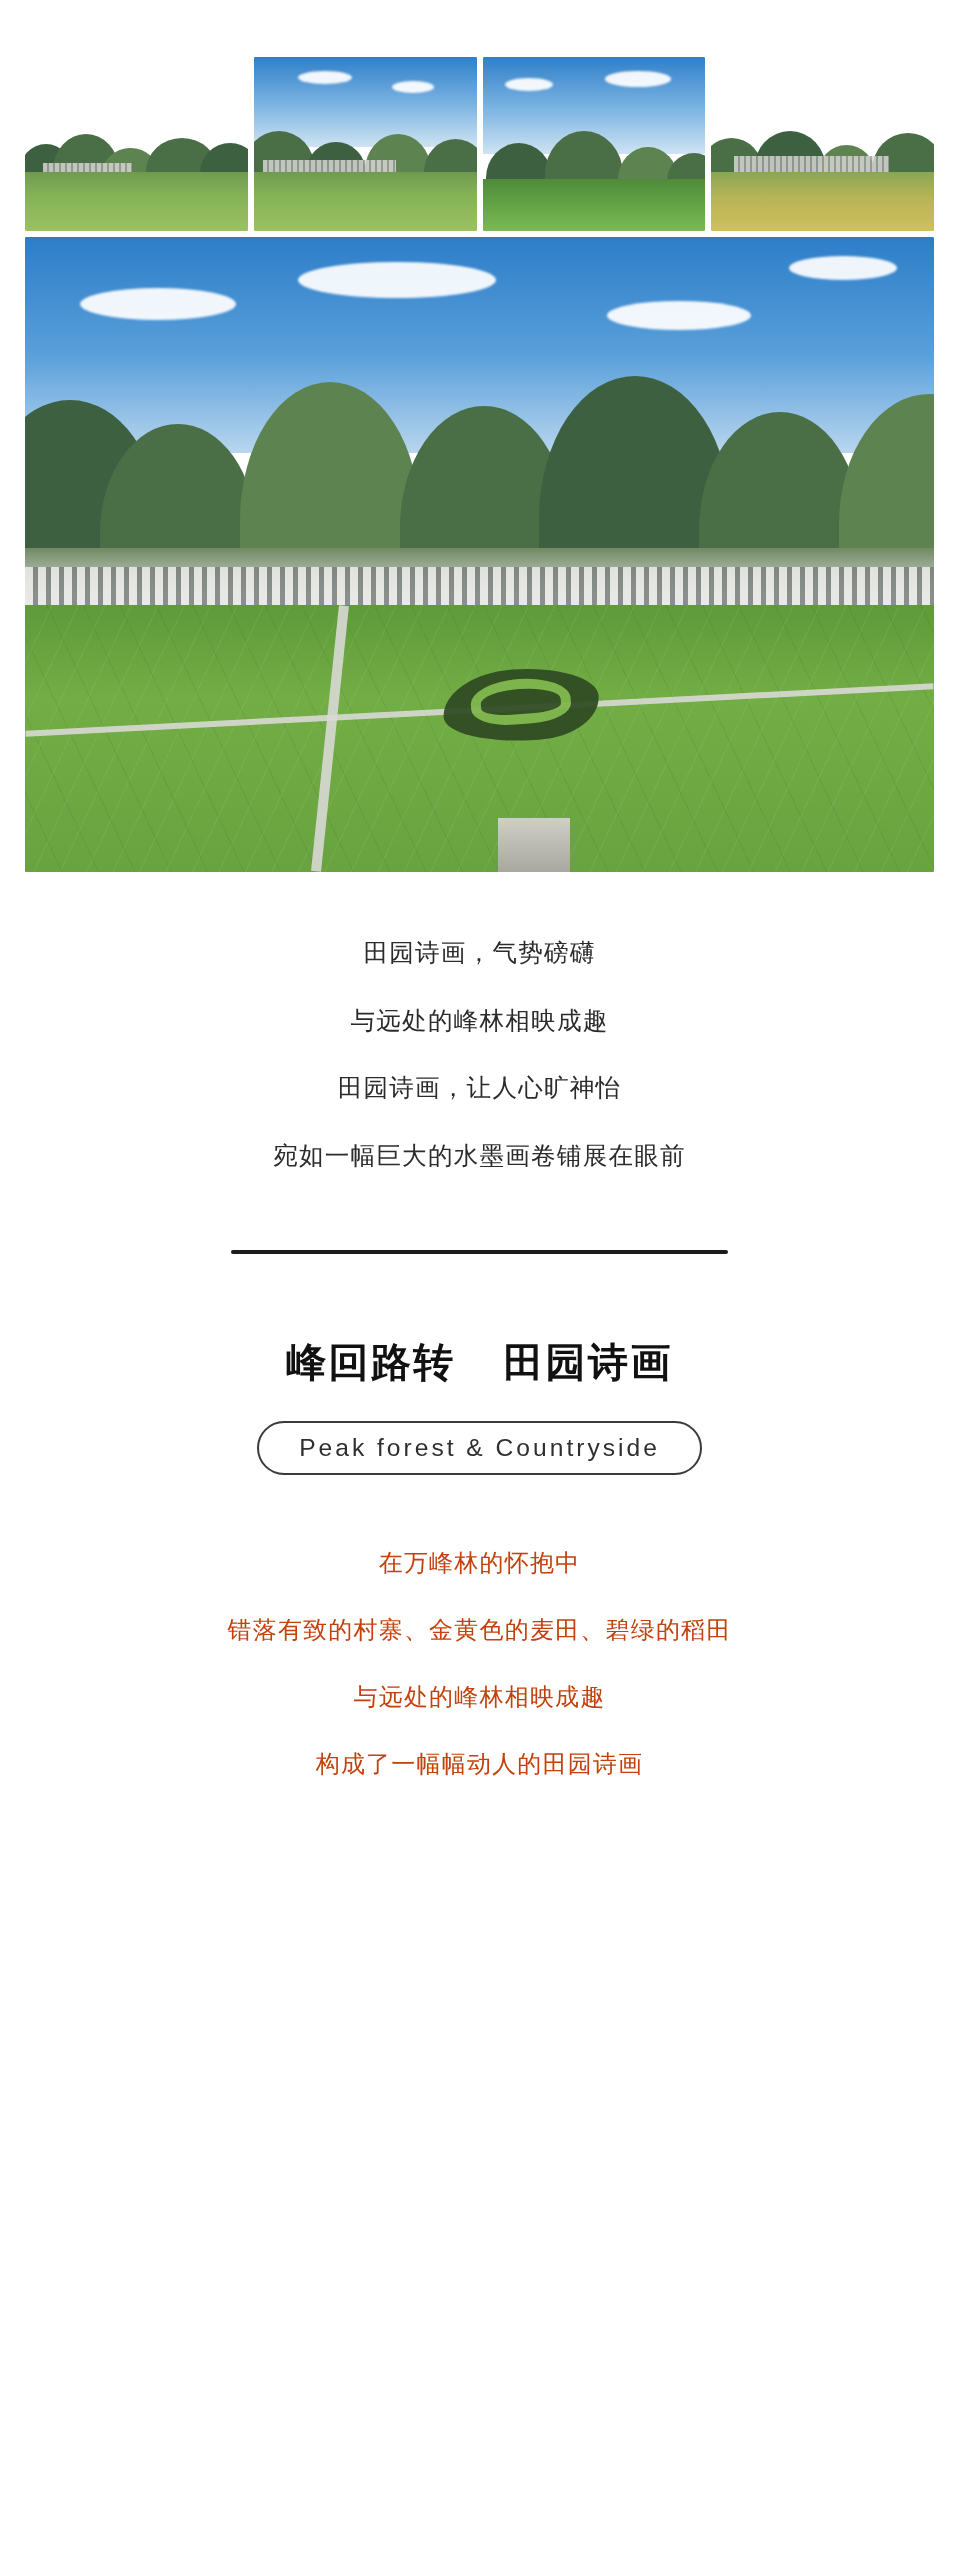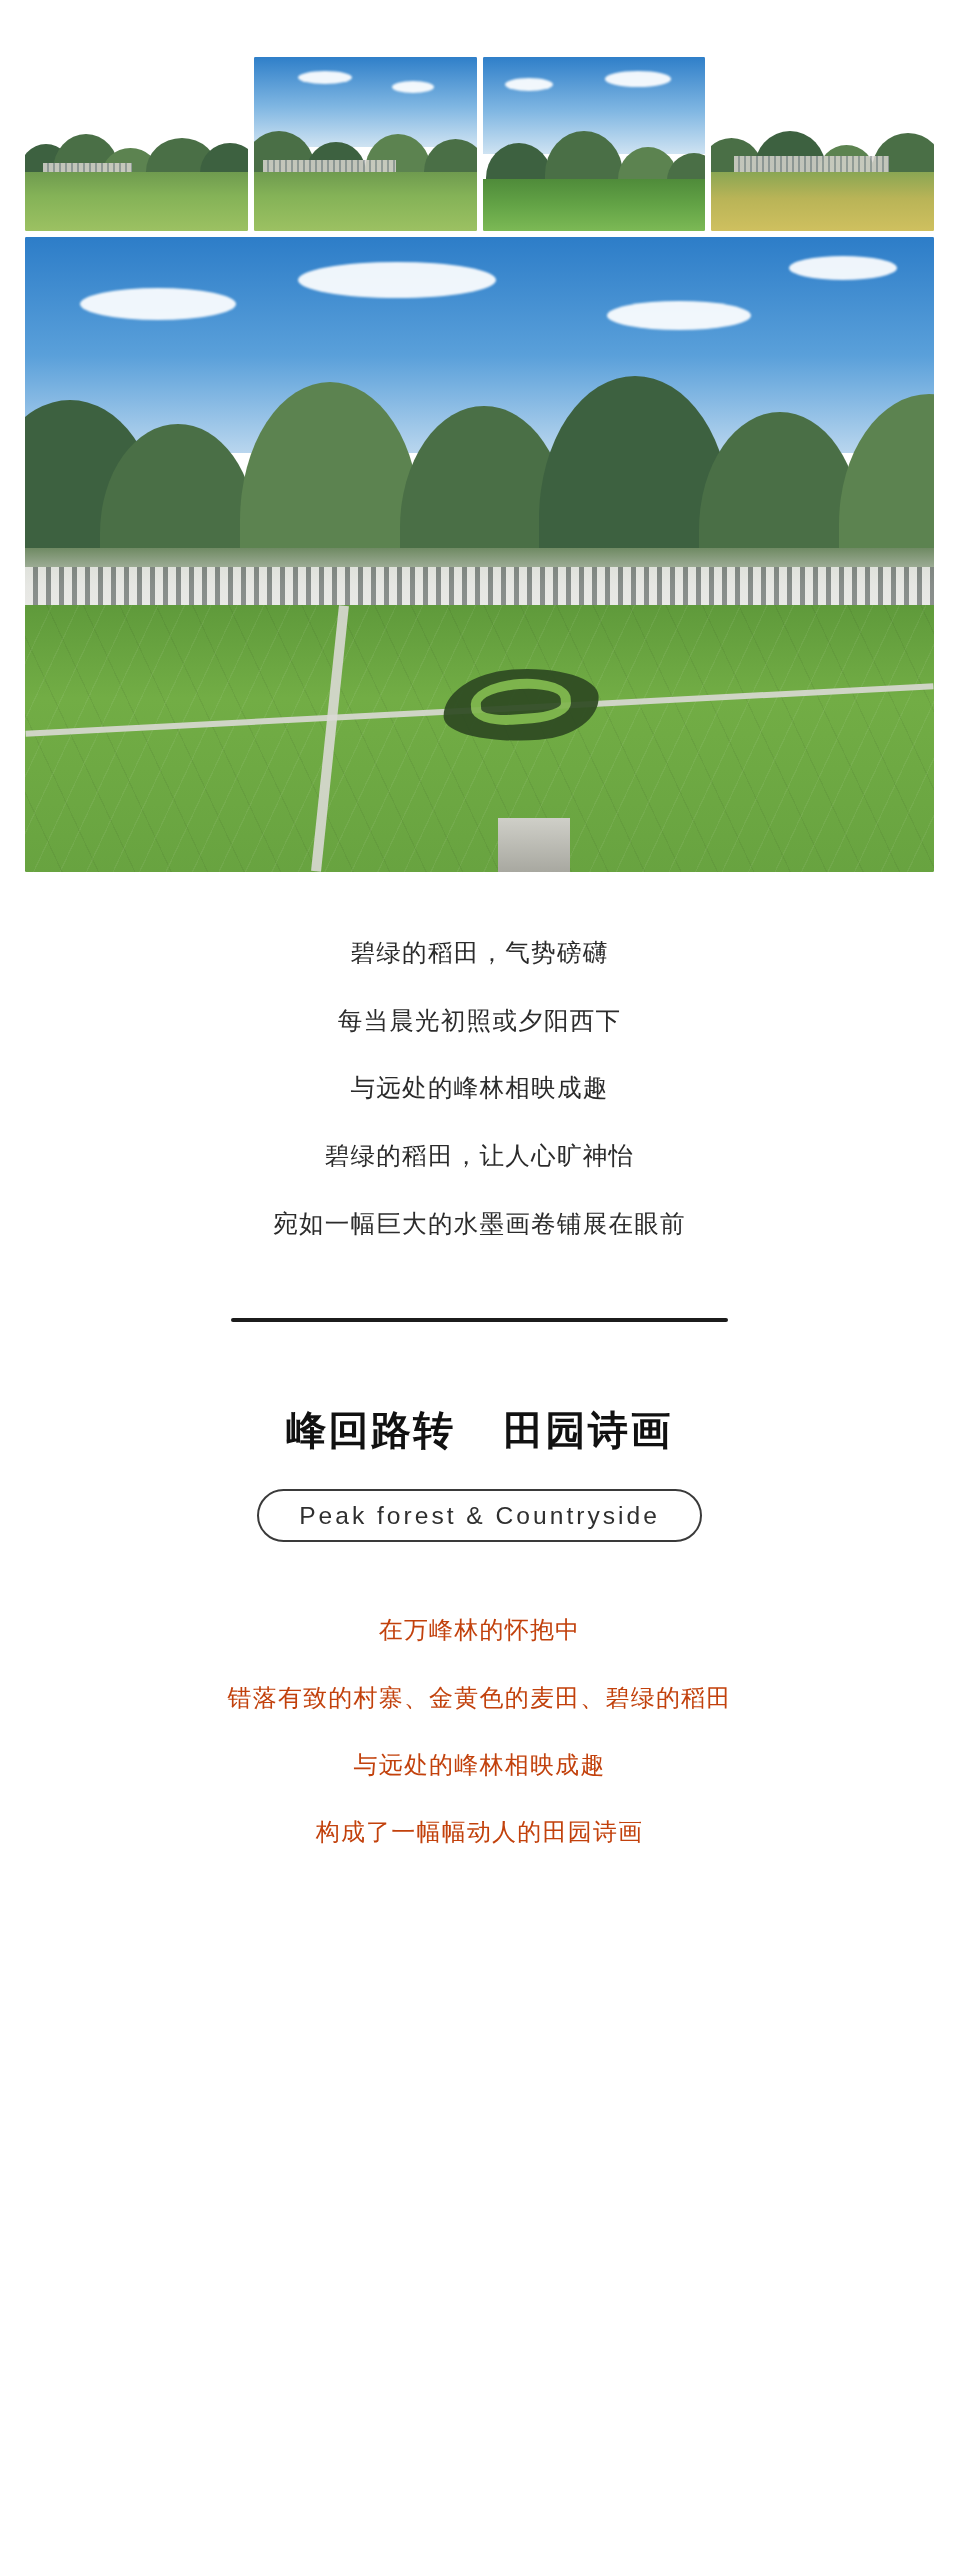--- a/index.html
+++ b/index.html
@@ -353,24 +353,23 @@
       <div class="hero-town"></div>
       <div class="hero-field"></div>
       <div class="road road-main"></div>
       <div class="road road-cross"></div>
       <div class="crop-glyph"></div>
       <div class="hero-buildings"></div>
     </div>
   </div>
 
   <div class="poem">
-    <p class="poem-line">碧绿的稻田，气势磅礴</p>
-    <p class="poem-line">每当晨光初照或夕阳西下</p>
+    <p class="poem-line">田园诗画，气势磅礴</p>
     <p class="poem-line">与远处的峰林相映成趣</p>
-    <p class="poem-line">碧绿的稻田，让人心旷神怡</p>
+    <p class="poem-line">田园诗画，让人心旷神怡</p>
     <p class="poem-line">宛如一幅巨大的水墨画卷铺展在眼前</p>
   </div>
 
   <div class="divider-wrap">
     <div class="divider"></div>
   </div>
 
   <h2 class="section-title">
     <span>峰回路转</span>
     <span class="gap"></span>

